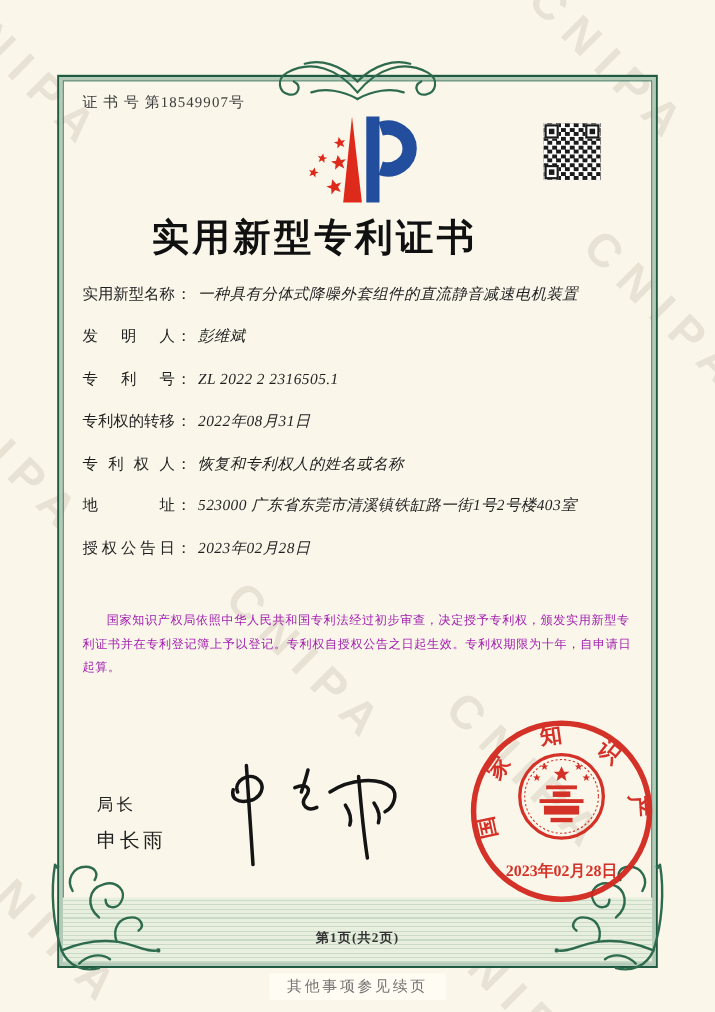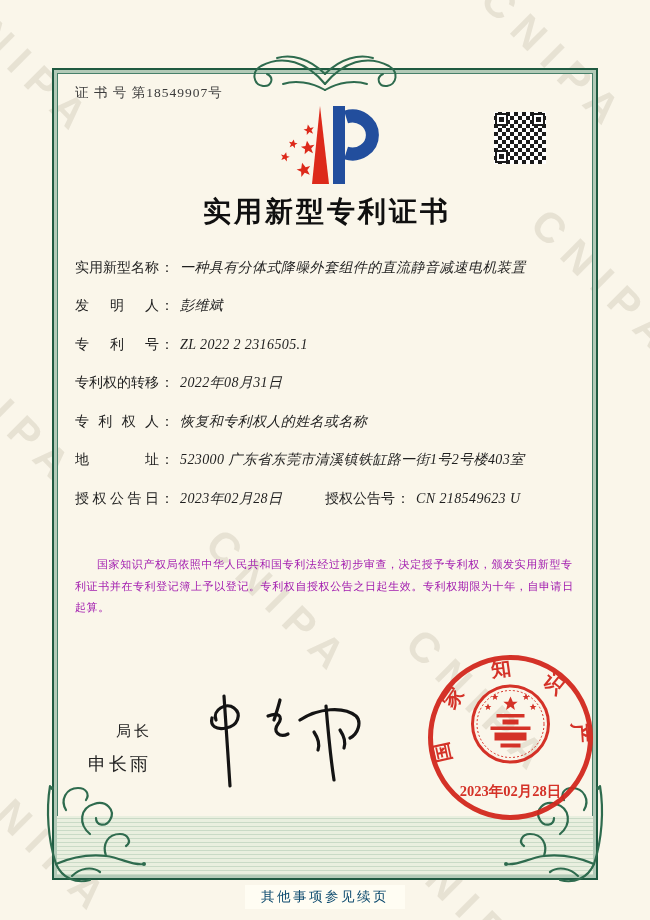--- a/index.html
+++ b/index.html
@@ -26,45 +26,45 @@
   
   .cert-no{position:absolute;left:75px;top:84px;z-index:2;font-size:13.5px;letter-spacing:1px;color:#3c3c3c;}
   .logo{position:absolute;left:272px;top:97px;width:130px;height:96px;z-index:2;}
   .qr{position:absolute;left:494px;top:112px;width:52px;height:52px;z-index:2;background:#fff;
       background-image:conic-gradient(#1b1b1b 25%,transparent 0 50%,#1b1b1b 0 75%,transparent 0);
       background-size:8px 8px;}
   .qr .f{position:absolute;width:13px;height:13px;background:#fff;border:2.5px solid #1b1b1b;box-sizing:border-box;}
   .qr .f::after{content:'';position:absolute;inset:2px;background:#1b1b1b;}
   .qr .f1{left:1px;top:1px}.qr .f2{right:1px;top:1px}.qr .f3{left:1px;bottom:1px}
   .title{position:absolute;left:52px;top:193px;width:468px;z-index:2;text-align:center;
-         font-size:28px;font-weight:bold;letter-spacing:3px;color:#101010;padding-left:41px;}
+         font-size:34px;font-weight:bold;letter-spacing:3px;color:#101010;}
   
   .fields{position:absolute;left:75px;top:259px;width:505px;z-index:2;font-size:14px;}
   .frow{position:absolute;left:0;width:505px;white-space:nowrap;}
   .frow .lab{display:inline-block;width:84px;text-align:justify;text-align-last:justify;vertical-align:top;}
   .frow .col{display:inline-block;margin:0 6px 0 1px;}
   .frow .val{letter-spacing:0.4px;font-style:italic;}
   .r0{top:0}.r1{top:38px}.r2{top:77px}.r3{top:115px}.r4{top:154px}.r5{top:192px}.r6{top:231px}
   .pair2{position:absolute;left:250px;top:0;}
   
   .paras{position:absolute;left:75px;top:554px;width:503px;z-index:2;font-size:11px;
          line-height:21.5px;letter-spacing:0.6px;color:#a21caf;}
   .paras p{margin:0 0 7px 0;text-indent:2em;}
   
-  .signoff-title{position:absolute;left:88px;top:722px;z-index:2;font-size:15px;letter-spacing:3px;color:#222;margin-left:28px;}
+  .signoff-title{position:absolute;left:88px;top:722px;z-index:2;font-size:15px;letter-spacing:3px;color:#222;}
   .signoff-name{position:absolute;left:88px;top:752px;z-index:2;font-size:18px;letter-spacing:3px;color:#222;}
   .signature{position:absolute;left:182px;top:690px;width:180px;height:100px;z-index:2;}
   
   .seal{position:absolute;left:423px;top:650px;width:175px;height:175px;z-index:3;opacity:.95;}
   
   .page-num{position:absolute;left:52px;top:844px;width:546px;z-index:2;text-align:center;
             font-size:12px;font-weight:bold;color:#333;letter-spacing:1px;}
   .foot-note{position:absolute;left:0;top:885px;width:650px;z-index:2;text-align:center;}
   .foot-note span{display:inline-block;background:#fffdf3;padding:3px 16px;font-size:13.5px;
-                  letter-spacing:2.5px;color:#0c4a6e;}
+                  letter-spacing:2.5px;color:#737373;}
   
   .flr{position:absolute;z-index:2;width:110px;height:110px;}
   .flr-bl{left:36px;top:780px;}
   .flr-br{left:504px;top:780px;transform:scaleX(-1);}
   .top-orn{position:absolute;left:247px;top:44px;width:156px;height:52px;z-index:2;}
   .defs{position:absolute;width:0;height:0;overflow:hidden;}
 </style>
 </head>
 <body>
 
@@ -157,23 +157,20 @@
       <span class="lab">专利权的转移</span><span class="col">：</span><span class="val">2022年08月31日</span>
     </div>
     <div class="frow r4">
       <span class="lab">专利权人</span><span class="col">：</span><span class="val">恢复和专利权人的姓名或名称</span>
     </div>
     <div class="frow r5">
       <span class="lab">地址</span><span class="col">：</span><span class="val">523000 广东省东莞市清溪镇铁缸路一街1号2号楼403室</span>
     </div>
     <div class="frow r6">
       <span class="lab">授权公告日</span><span class="col">：</span><span class="val">2023年02月28日</span>
-      <span class="pair2">
-        <span>授权公告号</span><span class="col">：</span><span class="val">CN 218549623 U</span>
-      </span>
     </div>
   </div>
 
   <div class="paras">
     <p>国家知识产权局依照中华人民共和国专利法经过初步审查，决定授予专利权，颁发实用新型专利证书并在专利登记簿上予以登记。专利权自授权公告之日起生效。专利权期限为十年，自申请日起算。</p>
   </div>
 
   <div class="signoff-title">局长</div>
   <div class="signoff-name">申长雨</div>
 
@@ -206,17 +203,18 @@
       <use href="#st" transform="translate(110,57) scale(3.6)"></use>
       <rect x="73.5" y="64" width="28" height="3.5"></rect>
       <rect x="79.5" y="69.5" width="16" height="5"></rect>
       <rect x="67.5" y="76.5" width="40" height="3.5"></rect>
       <rect x="71.5" y="82.5" width="32" height="8"></rect>
       <rect x="77.5" y="93.5" width="20" height="4"></rect>
     </g>
     <text x="87.5" y="146" text-anchor="middle" font-size="14.5" font-weight="bold" fill="#d3281e" font-family="Liberation Serif, DejaVu Serif, serif">2023年02月28日</text>
   </svg>
 
+  <div class="page-num">第1页(共2页)</div>
   <div class="foot-note">
     <span>其他事项参见续页</span>
   </div>
 
 </div>
 
 </body></html>

